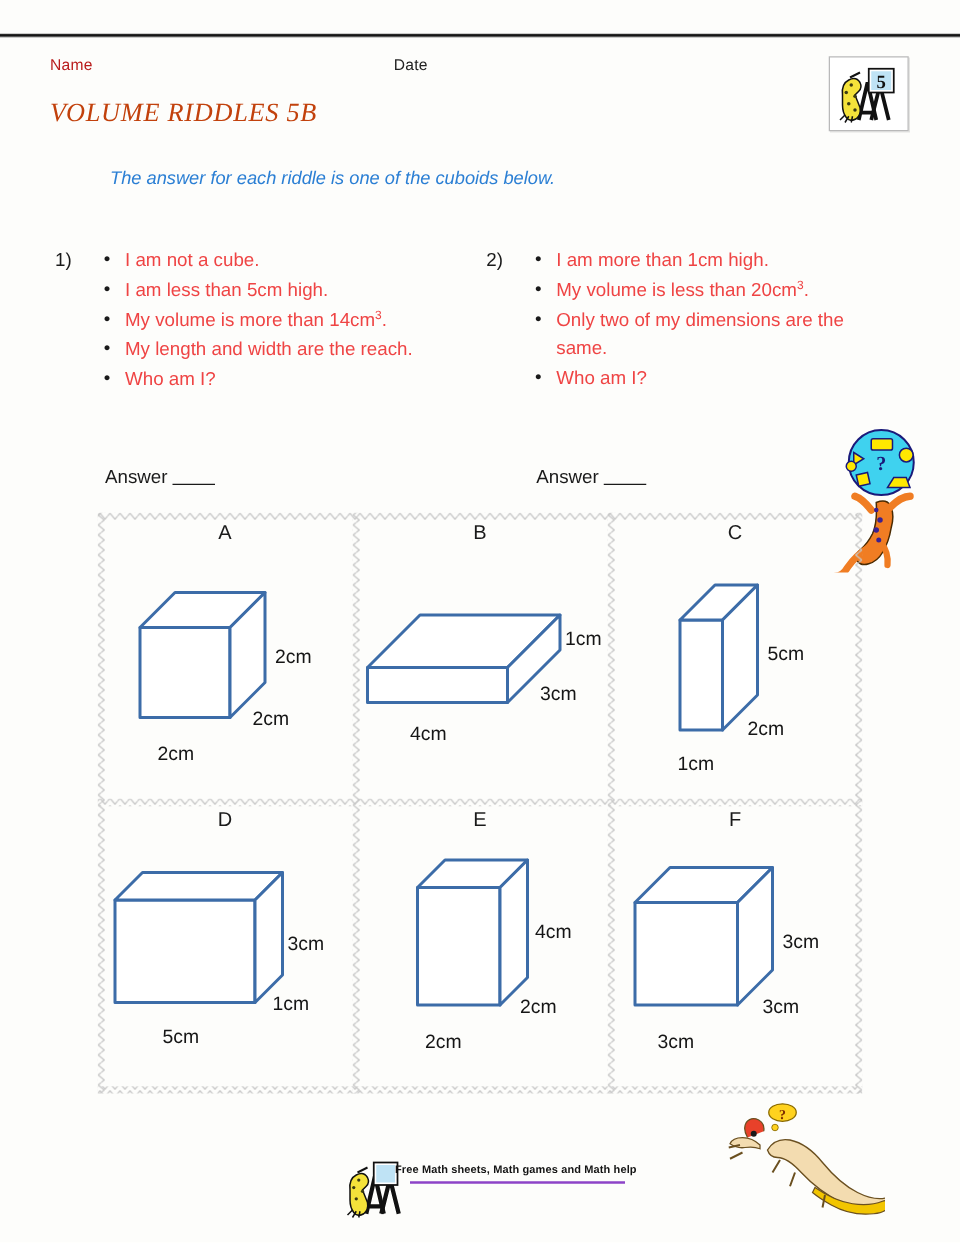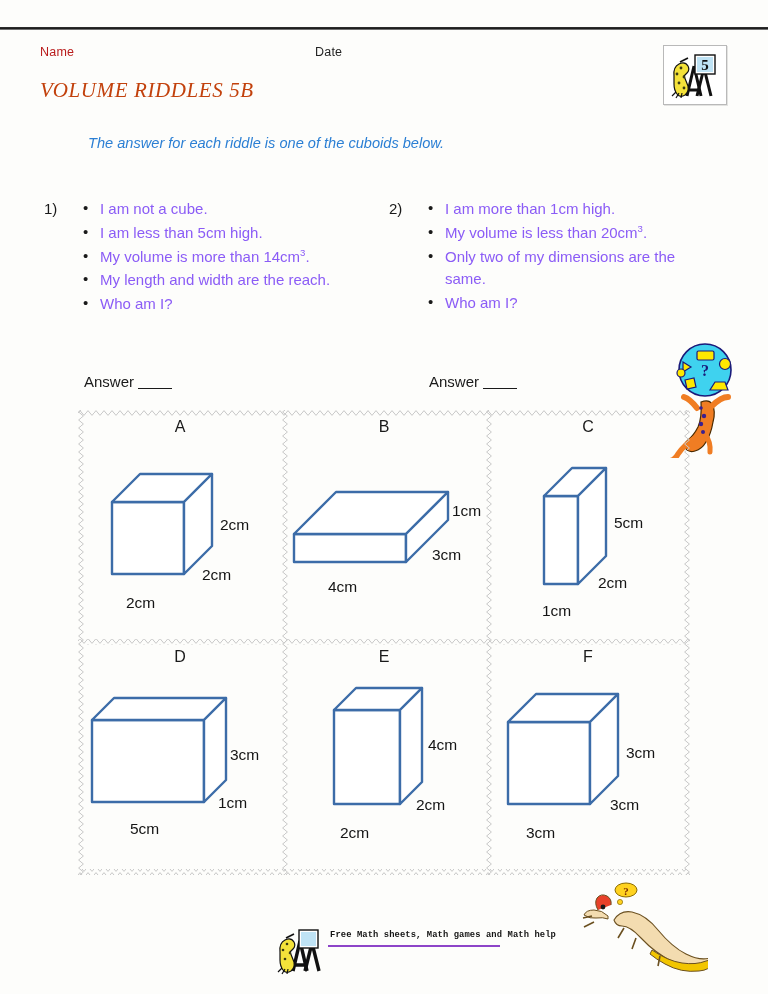--- a/index.html
+++ b/index.html
@@ -90,21 +90,21 @@
   }
   .riddle ul {
     list-style: none;
     margin: 0;
     padding: 0 0 0 56px;
   }
   .riddle li {
     position: relative;
     font-size: 15px;
     line-height: 1.52;
-    color: #8b5cf6;
+    color: #ef4444;
     margin-bottom: 1px;
     padding-left: 0;
   }
   .riddle li::before {
     content: "\2022";
     position: absolute;
     left: -17px;
     top: -1px;
     font-size: 15px;
     color: #1a1a1a;
@@ -169,22 +169,22 @@
     pointer-events: none;
   }
   
   .footer {
     position: absolute;
     left: 272px; top: 925px;
     width: 232px; height: 52px;
   }
   .footer-tag {
     position: absolute;
-    left: 58px; top: 5px;
-    font-family: Liberation Mono, monospace;
+    left: 44px; top: 5px;
+    font-family: Liberation Sans, sans-serif;
     font-weight: bold;
     font-size: 8.8px;
     color: #141414;
     white-space: nowrap;
     letter-spacing: .1px;
   }
   .footer-rule {
     position: absolute;
     left: 56px; top: 20px;
     width: 172px; height: 2px;

